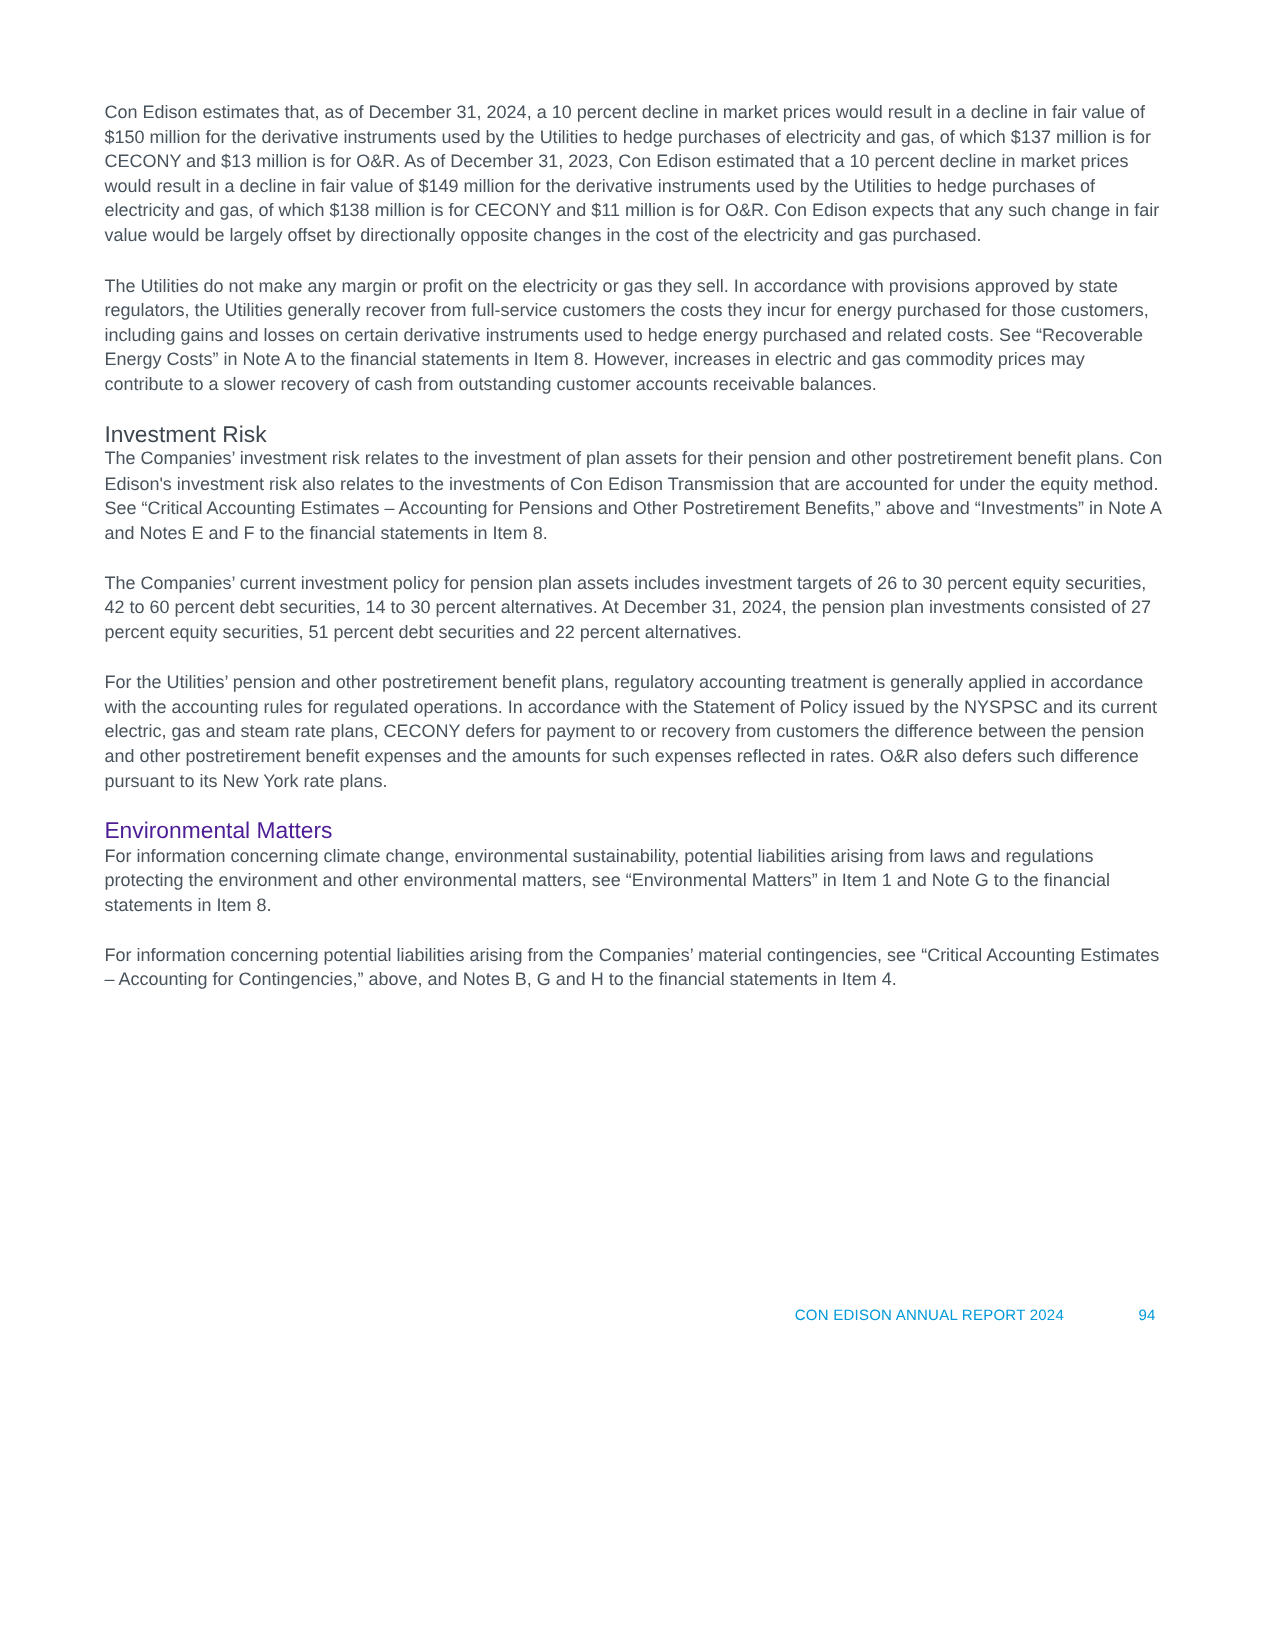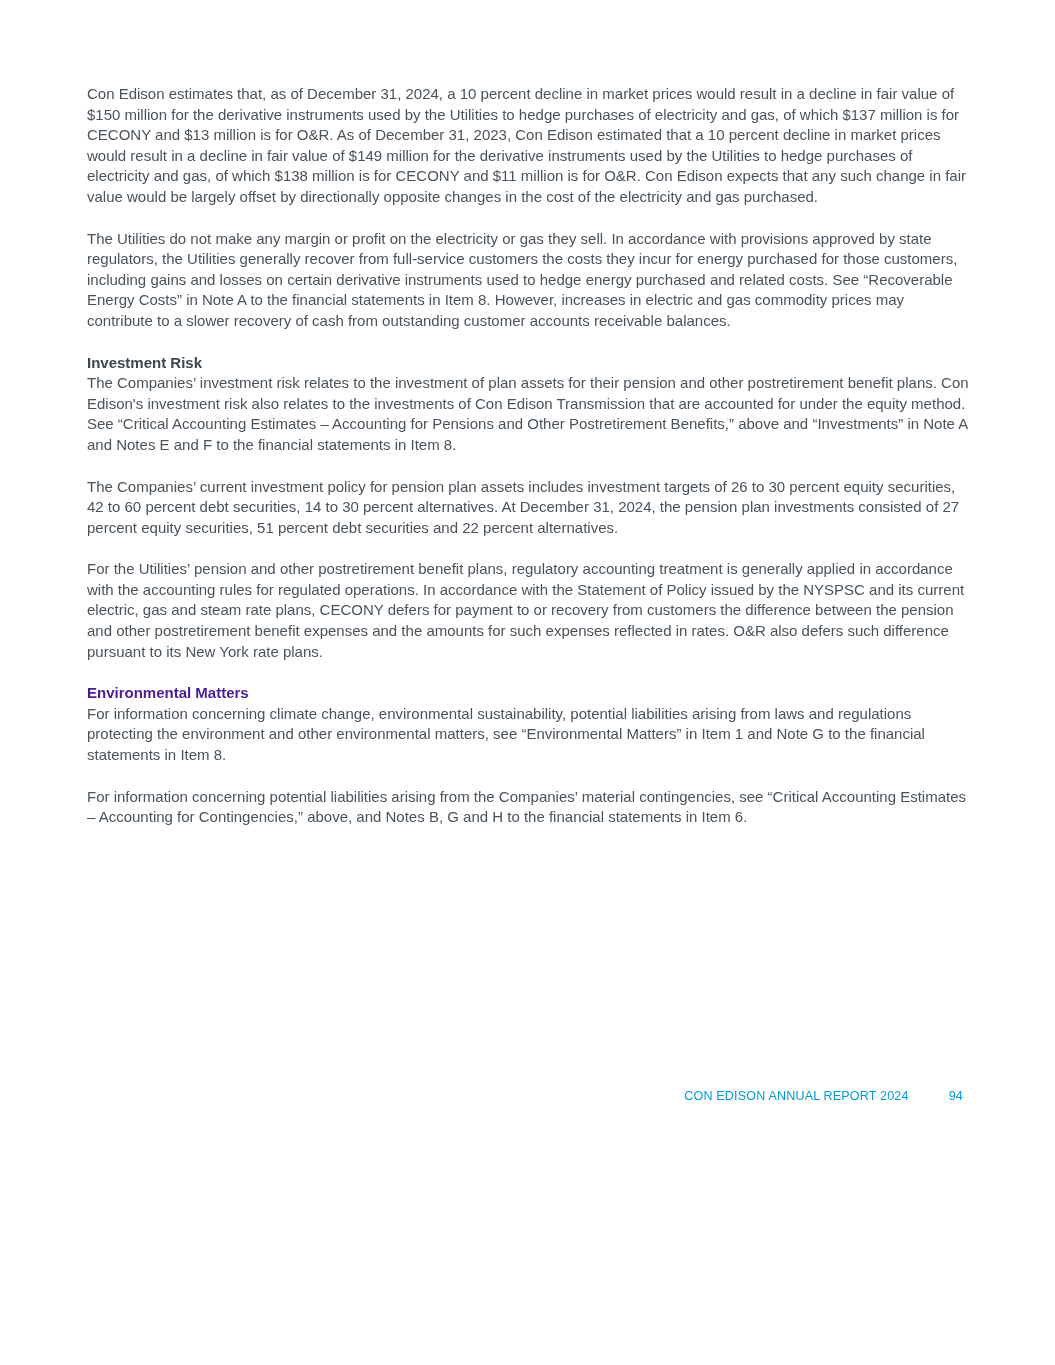--- a/index.html
+++ b/index.html
@@ -25,37 +25,37 @@
     font-size: 15px;
     line-height: 20.6px;
     text-align: left;
   }
   .para {
     margin: 0 0 21px 0;
     font-weight: 400;
   }
   .heading {
     margin: 14px 0 0 0;
-    font-size: 15px;
+    font-size: 19px;
     line-height: 20.6px;
-    font-weight: 700;
+    font-weight: 400;
   }
   .heading-dark {
     color: #3e474f;
   }
   .heading-blue {
     color: #4c1d95;
   }
   .footer {
     position: absolute;
     right: 92px;
     bottom: 26px;
     display: flex;
     align-items: baseline;
-    gap: 40px;
+    gap: 62px;
     color: #0099d8;
     font-size: 12.5px;
     letter-spacing: 0.2px;
   }
   .footer .pagenum {
     color: #0099d8;
   }
 </style>
 </head>
 <body>
@@ -74,21 +74,21 @@
 
     <p class="para">The Companies’ current investment policy for pension plan assets includes investment targets of 26 to 30 percent equity securities, 42 to 60 percent debt securities, 14 to 30 percent alternatives. At December 31, 2024, the pension plan investments consisted of 27 percent equity securities, 51 percent debt securities and 22 percent alternatives.</p>
 
     <p class="para">For the Utilities’ pension and other postretirement benefit plans, regulatory accounting treatment is generally applied in accordance with the accounting rules for regulated operations. In accordance with the Statement of Policy issued by the NYSPSC and its current electric, gas and steam rate plans, CECONY defers for payment to or recovery from customers the difference between the pension and other postretirement benefit expenses and the amounts for such expenses reflected in rates. O&amp;R also defers such difference pursuant to its New York rate plans.</p>
 
     <h3 class="heading heading-blue">Environmental Matters</h3>
 
     <p class="para">For information concerning climate change, environmental sustainability, potential liabilities arising from laws and regulations protecting the environment and other environmental matters, see “Environmental Matters” in Item 1 and Note G to the financial statements in Item 8.</p>
 
 
-    <p class="para">For information concerning potential liabilities arising from the Companies’ material contingencies, see “Critical Accounting Estimates – Accounting for Contingencies,” above, and Notes B, G and H to the financial statements in Item 6.</p>
+    <p class="para">For information concerning potential liabilities arising from the Companies’ material contingencies, see “Critical Accounting Estimates – Accounting for Contingencies,” above, and Notes B, G and H to the financial statements in Item 4.</p>
 
   </div>
 
   <div class="footer">
     <span>CON EDISON ANNUAL REPORT 2024</span>
     <span class="pagenum">94</span>
   </div>
 
 </div>
 

